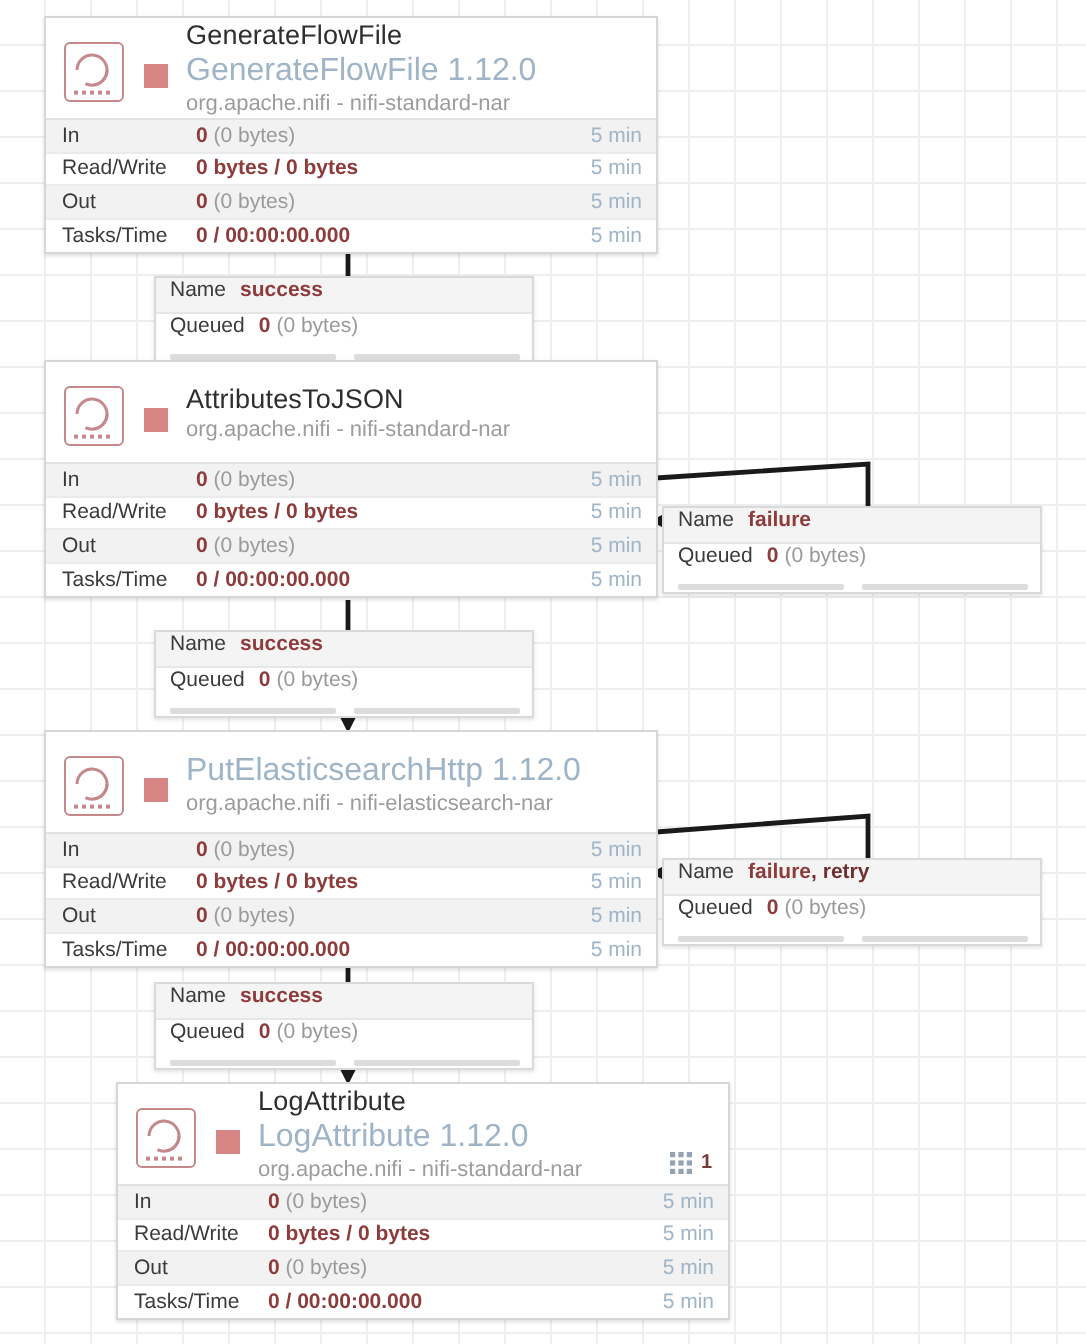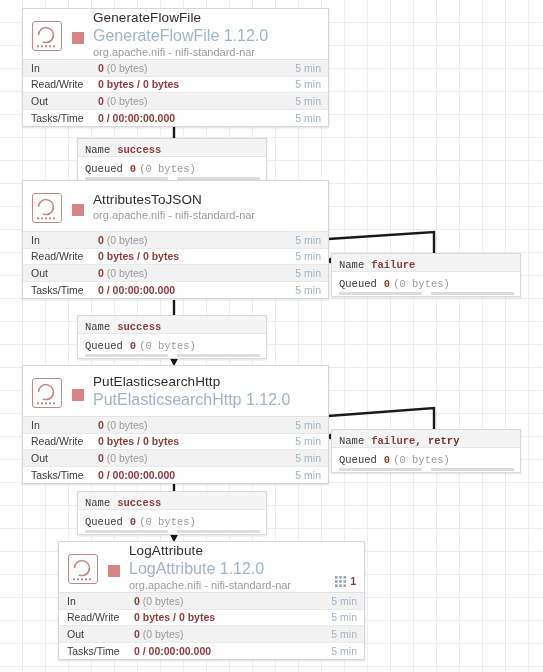--- a/index.html
+++ b/index.html
@@ -137,25 +137,24 @@
   
   .conn {
     position: absolute;
     width: 190px;
     background: #ffffff;
     border: 1px solid #d9d9d9;
     box-shadow: 0 1px 2px rgba(0,0,0,0.11);
   }
   .conn-row {
     display: flex;
-    align-items: flex-end;
+    align-items: flex-start;
     height: 18px;
     font-size: 10.5px;
     padding: 0 6px 0 7px;
-    font-family: Liberation Mono, monospace;
   }
   .conn-row.name-row { background: #f4f4f4; border-bottom: 1px solid #e6e6e6; }
   .conn-key { color: #3b3b3b; margin-right: 7px; }
   .conn-rel { color: #8e3b3b; font-weight: bold; }
   .conn-rel .extra { font-weight: bold; color: #6f3030; }
   .conn-qty { color: #8e3b3b; font-weight: bold; margin-right: 3px; }
   .conn-qbytes { color: #9a9a9a; }
   .conn-bars {
     display: flex;
     gap: 9px;
@@ -353,22 +352,22 @@
             <rect x="4" y="23.3" width="2" height="2"></rect>
             <rect x="8" y="23.3" width="2" height="2"></rect>
             <rect x="12" y="23.3" width="2" height="2"></rect>
             <rect x="16" y="23.3" width="2" height="2"></rect>
             <rect x="20" y="23.3" width="2" height="2"></rect>
           </g>
         </svg>
       </div>
       <div class="run-status"></div>
       <div class="proc-titles">
-        <div class="proc-name">PutElasticsearchHttp</div>
         <div class="proc-type">PutElasticsearchHttp 1.12.0</div>
+        <div class="proc-bundle">org.apache.nifi - nifi-elasticsearch-nar</div>
       </div>
     </div>
     <div class="stats">
       <div class="stat-row shaded">
         <span class="stat-label">In</span>
         <span class="stat-value"><b>0</b><span> (0 bytes)</span></span>
         <span class="stat-time">5 min</span>
       </div>
       <div class="stat-row">
         <span class="stat-label">Read/Write</span>

